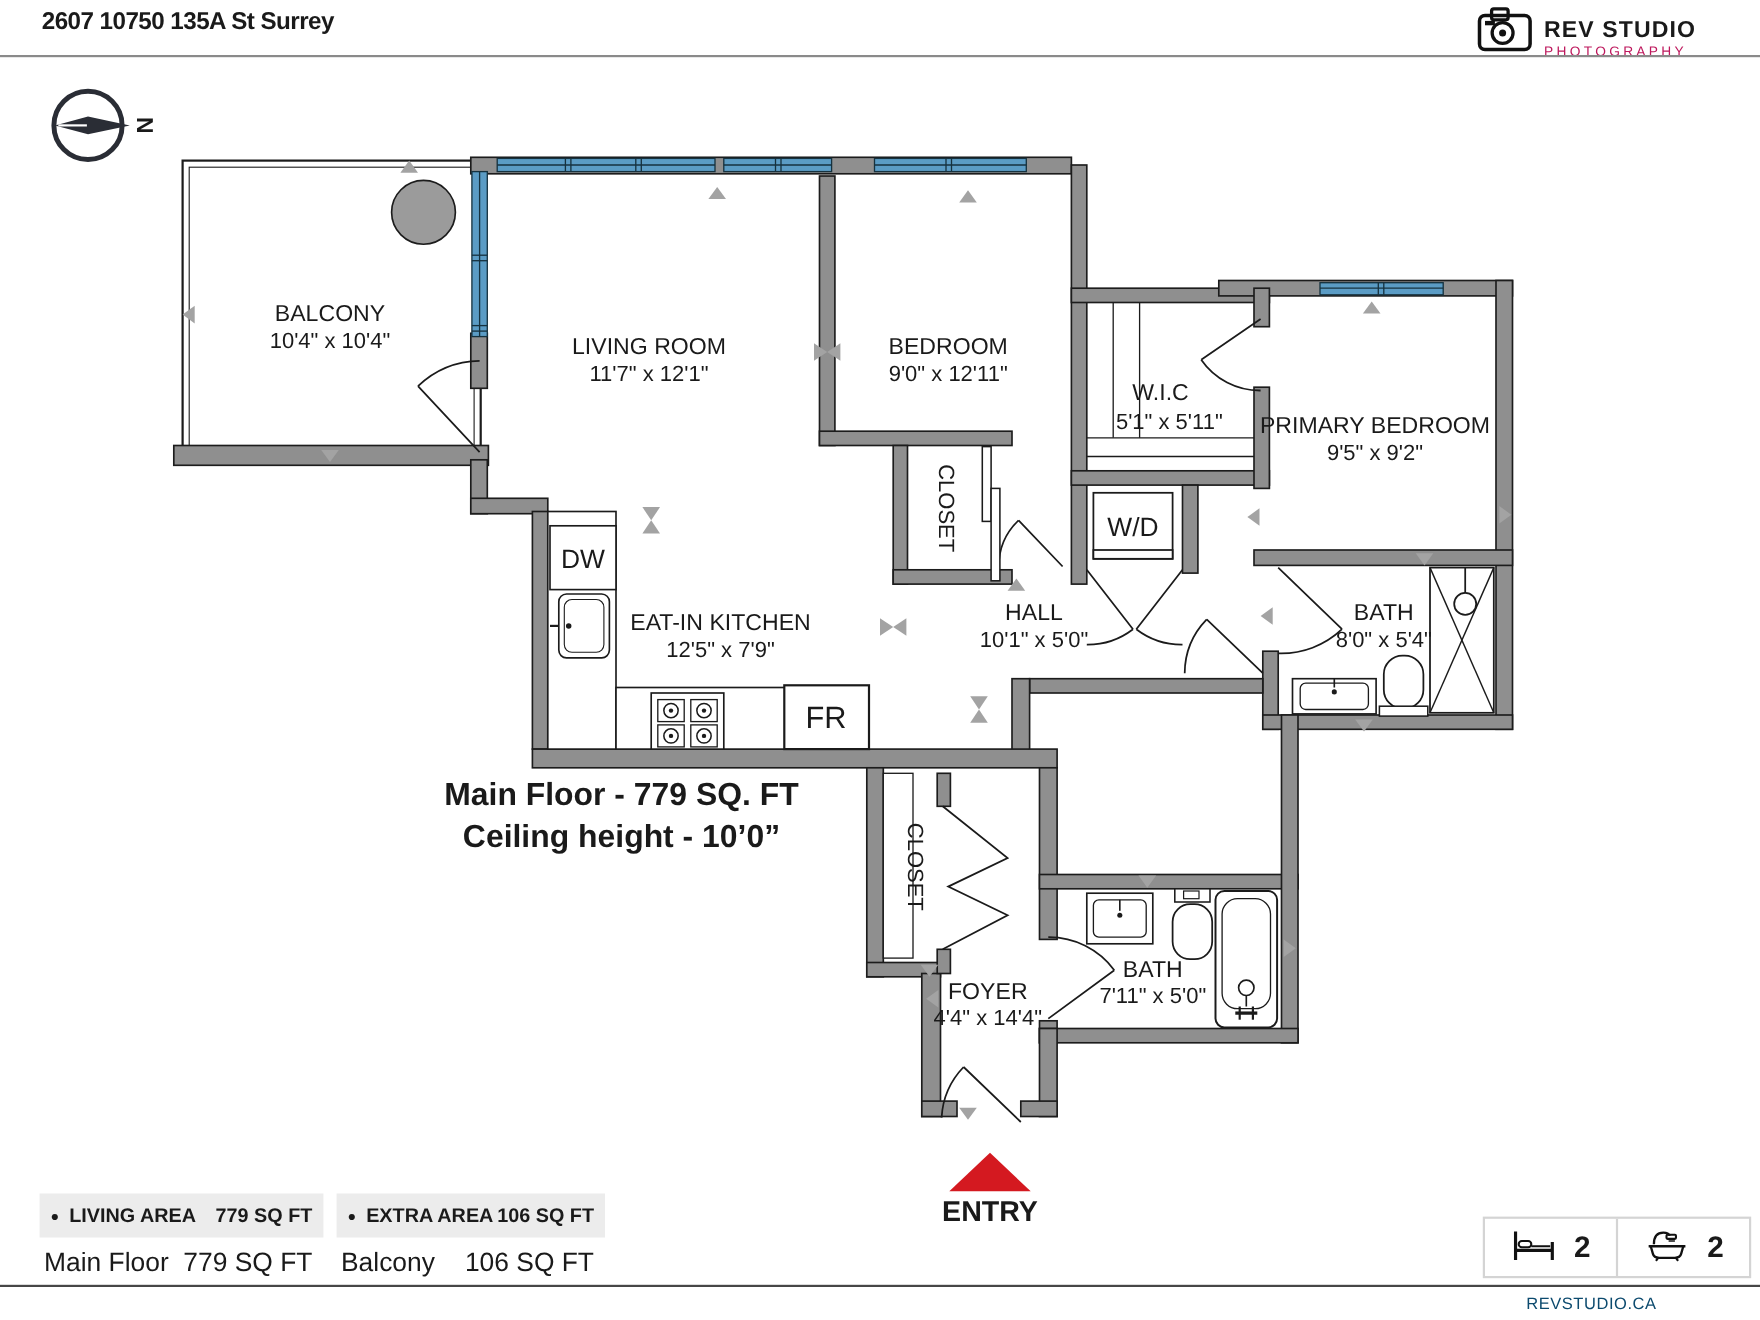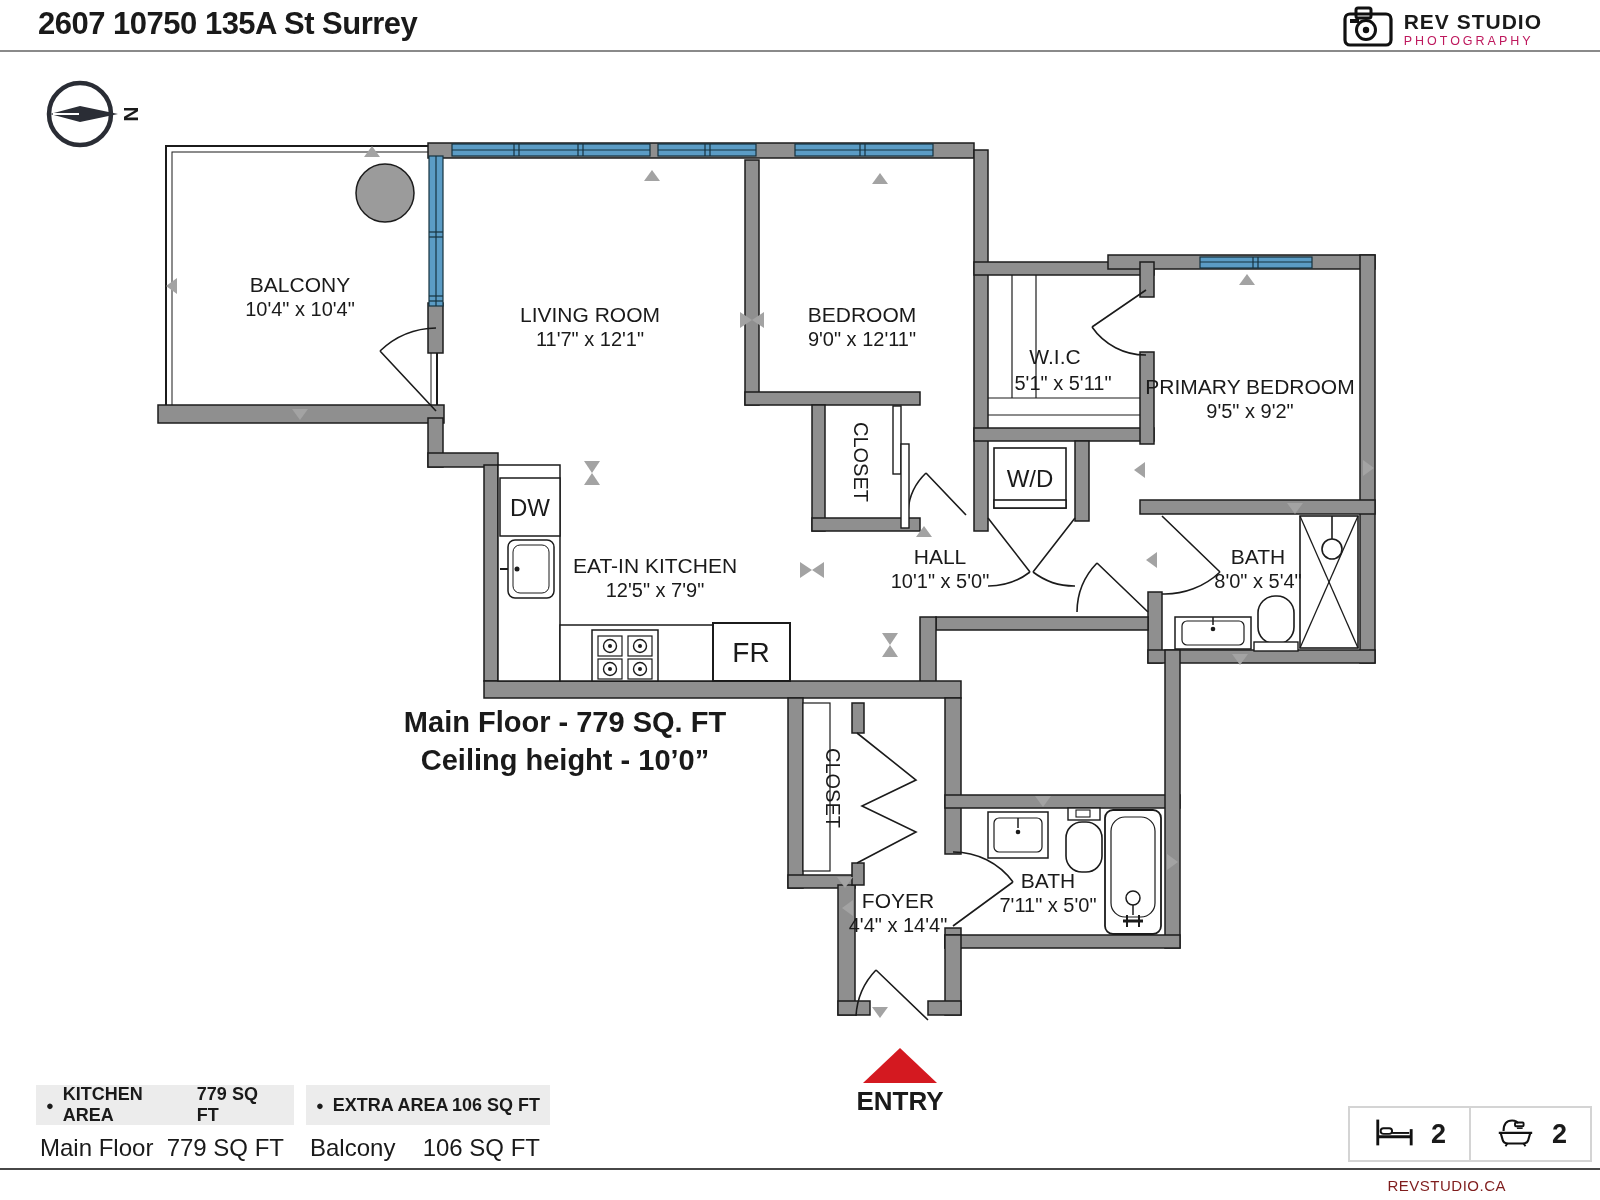--- a/index.html
+++ b/index.html
@@ -1,35 +1,35 @@
 <!DOCTYPE html>
 <html><head>
 <meta charset="utf-8">
 <style>
   html,body{margin:0;padding:0;background:#ffffff;}
   .page{position:relative;width:1600px;height:1200px;background:#fff;overflow:hidden;
         font-family:"Liberation Sans",sans-serif;color:#1a1a1a;}
   .plan-svg{position:absolute;left:0;top:0;width:1600px;height:1200px;}
-  .header-title{position:absolute;left:38px;top:6px;font-size:31px;font-weight:bold;letter-spacing:-0.5px;}
+  .header-title{position:absolute;left:38px;top:6px;font-size:22px;font-weight:bold;letter-spacing:-0.5px;}
   .header-rule{position:absolute;left:0;top:50px;width:1600px;height:2px;background:#8a8a8a;}
-  .logo{position:absolute;right:58px;top:5px;display:flex;align-items:center;gap:10px;}
+  .logo{position:absolute;right:58px;top:5px;display:flex;align-items:flex-end;gap:10px;}
   .logo-text .l1{font-size:21px;font-weight:bold;letter-spacing:1px;line-height:24px;}
   .logo-text .l2{font-size:12.5px;letter-spacing:3px;color:#be185d;line-height:14px;}
   .area-table{position:absolute;top:1085px;}
   .t1{left:36px;width:258px;} .t2{left:306px;width:244px;}
   .area-head{height:40px;background:#ececec;display:flex;align-items:center;padding:0 10px;
              font-size:18px;font-weight:bold;}
   .area-head .bullet{font-size:13px;margin-right:9px;}
   .area-head .val{margin-left:auto;}
   .area-row{display:flex;padding:9px 10px 0 4px;font-size:24px;}
   .area-row .val{margin-left:auto;}
   .footer-rule{position:absolute;left:0;top:1168px;width:1600px;height:2px;background:#474747;}
   .note1{position:absolute;left:40px;top:1174px;font-size:16.5px;font-weight:500;}
   .note2{position:absolute;left:688px;top:1174px;font-size:16.5px;font-weight:500;}
-  .site{position:absolute;right:94px;top:1177px;font-size:15px;font-weight:500;color:#7f1d1d;letter-spacing:0.5px;}
+  .site{position:absolute;right:94px;top:1177px;font-size:15px;font-weight:500;color:#0c4a6e;letter-spacing:0.5px;}
   .stats-box{position:absolute;left:1348px;top:1106px;width:240px;height:52px;border:2px solid #d4d4d4;
              display:flex;align-items:center;}
   .stat-cell{flex:1;display:flex;align-items:center;justify-content:center;gap:16px;height:100%;}
   .stat-div{width:2px;height:100%;background:#d4d4d4;}
   .stat-num{font-size:27px;font-weight:600;}
   
   text{font-family:"Liberation Sans",sans-serif;fill:#1a1a1a;}
   .room{font-size:21px;} .dims{font-size:20px;}
   .fix-sm{font-size:24px;} .fix-lg{font-size:28px;}
   .closet-t{font-size:20px;}
@@ -304,21 +304,21 @@
     <div class="logo-text">
       <div class="l1">REV STUDIO</div>
       <div class="l2">PHOTOGRAPHY</div>
     </div>
   </div>
   <div class="header-rule"></div>
 
   <div class="area-table t1">
     <div class="area-head">
       <span class="bullet">●</span>
-      <span>KITCHEN AREA</span>
+      <span>LIVING AREA</span>
       <span class="val">779 SQ FT</span>
     </div>
     <div class="area-row">
       <span>Main Floor</span>
       <span class="val">779 SQ FT</span>
     </div>
   </div>
   <div class="area-table t2">
     <div class="area-head">
       <span class="bullet">●</span>

